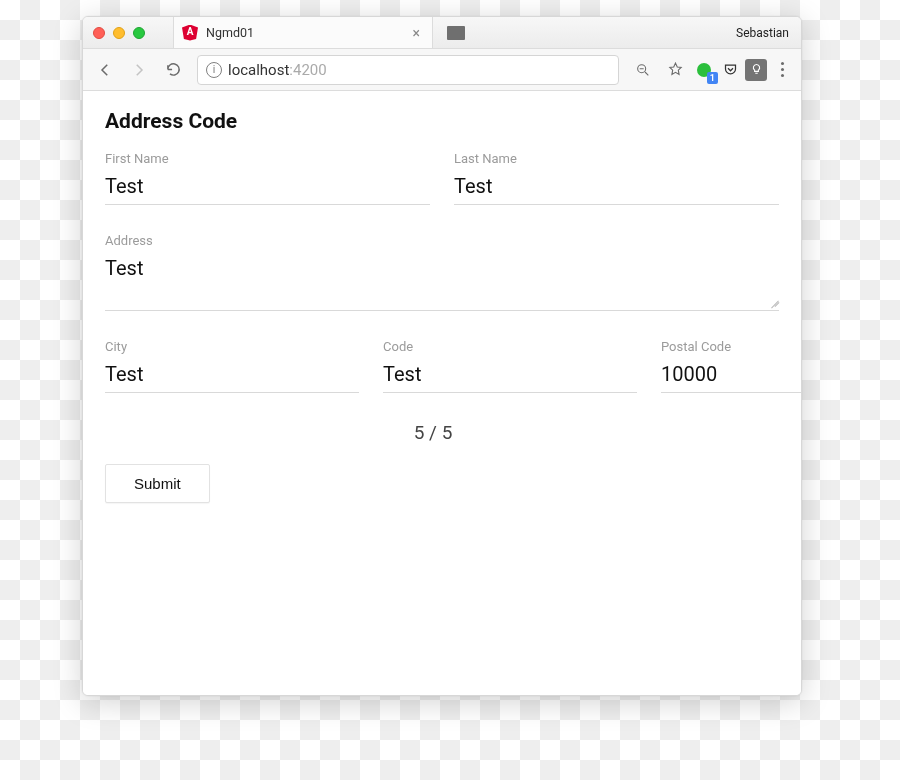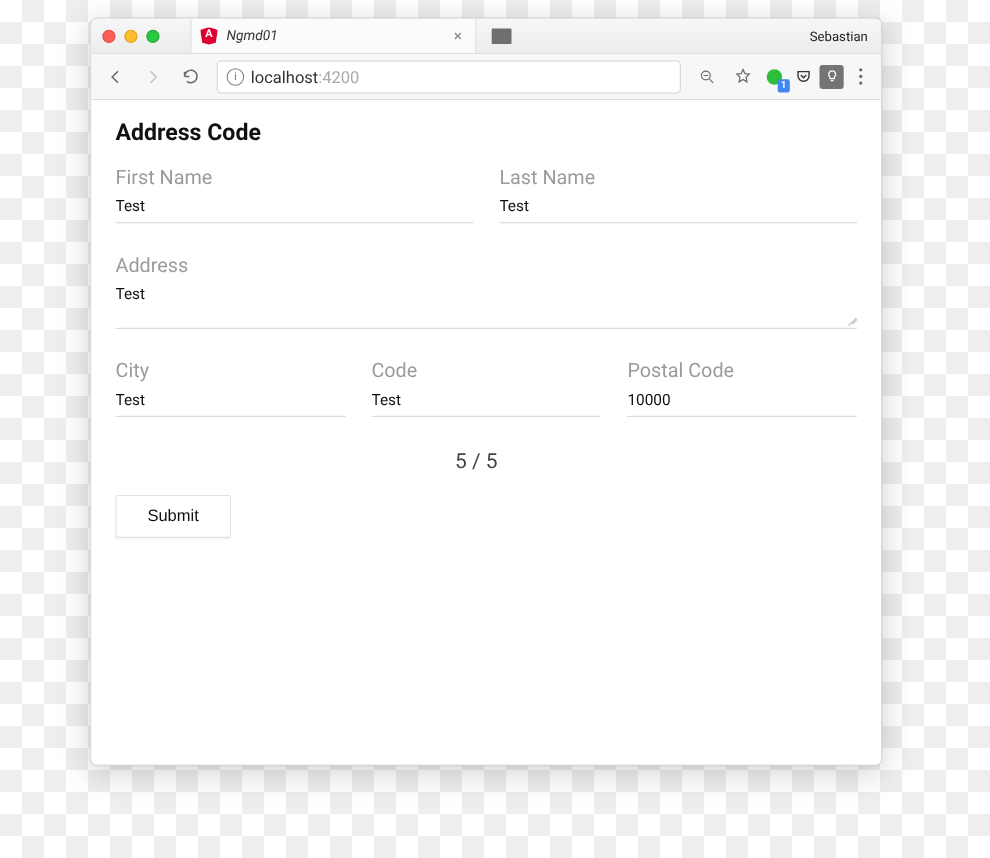--- a/index.html
+++ b/index.html
@@ -58,21 +58,21 @@
     border-right:1px solid #dcdcdc;
     min-width: 260px;
     position: relative;
   }
   .tab .favicon {
     width:16px; height:16px; background:#dd0031;
     clip-path: polygon(50% 0%, 100% 18%, 88% 90%, 50% 100%, 12% 90%, 0% 18%);
     display:flex; align-items:center; justify-content:center;
   }
   .tab .favicon span { color:#fff; font-weight:700; font-size:10px; line-height:1; transform:translateY(-1px); }
-  .tab .tab-title { font-size:12.5px; color:#333; flex:1;font-style:italic; }
+  .tab .tab-title { font-size:12.5px; color:#333; flex:1; }
   .tab .tab-close { font-size:14px; color:#888; cursor:pointer; }
   .tab-after {
     width:18px; height:14px; background:#6f6f6f; margin-left:14px; border-radius:1px;
   }
   .profile-name {
     position:absolute; right:12px; font-size:12px; color:#222;
   }
   
   .toolbar {
     height:42px;
@@ -127,24 +127,24 @@
   .content {
     flex:1;
     background:#fff;
     padding:18px 22px;
     overflow:auto;
   }
   h2.page-title { margin:0 0 18px 0; font-size:21px; font-weight:700; color:#111; }
   .row { display:flex; gap:24px; margin-bottom:28px; }
   .field { flex:1; display:flex; flex-direction:column; }
   .field.wide { flex:1 1 100%; }
-  .field label { font-size:18px; color:#9b9b9b; margin-bottom:4px; }
+  .field label { font-size:13px; color:#9b9b9b; margin-bottom:4px; }
   .field .underline-input {
     border:none; border-bottom:1px solid #d9d9d9; background:transparent;
-    font-size:14px; color:#111; padding:4px 0 6px 0; outline:none;
+    font-size:20px; color:#111; padding:4px 0 6px 0; outline:none;
     font-family:inherit; resize:none;
   }
   .field .underline-input.area { min-height:38px; }
   .area-wrap { position:relative; }
   .resize-handle {
     position:absolute; right:0; bottom:4px; width:12px;height:12px;
   }
   .resize-handle::before, .resize-handle::after {
     content:""; position:absolute; background:#b9b9b9; height:1px; transform:rotate(-45deg);
   }

